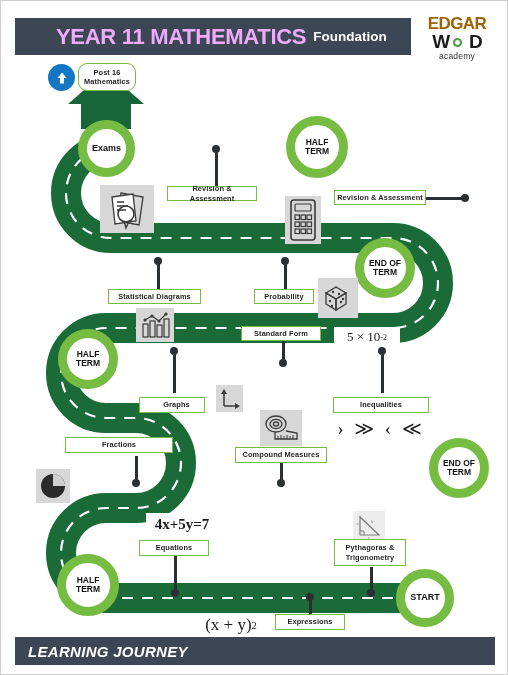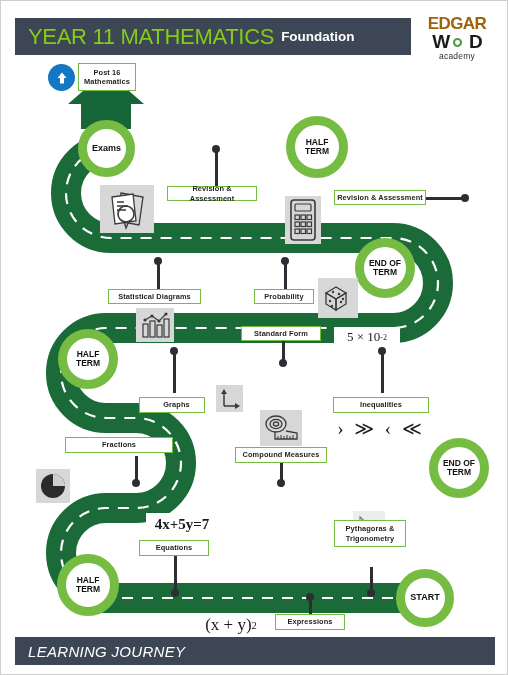--- a/index.html
+++ b/index.html
@@ -24,25 +24,26 @@
   .header-bar{
     position:absolute;
     left:14px; top:17px;
     width:396px; height:37px;
     background:#3c4654;
     display:flex; align-items:center;
     padding-left:13px;
     box-sizing:border-box;
   }
   .header-title{
-    color:#84cc16;
+    color:#f0abfc;
     font-size:22px;
-    font-weight:normal;
+    font-weight:bold;
     letter-spacing:-0.3px;
     white-space:nowrap;
+    margin-left:28px;
   }
   .header-sub{
     color:#ffffff;
     font-size:13.5px;
     font-weight:bold;
     margin-left:7px;
     white-space:nowrap;
   }
 
   
@@ -82,21 +83,21 @@
     left:14px; top:636px;
     width:480px; height:28px;
     background:#3c4654;
     display:flex; align-items:center;
     padding-left:13px;
     box-sizing:border-box;
   }
   .footer-text{
     color:#ffffff;
     font-size:15px;
-    font-weight:normal;
+    font-weight:bold;
     font-style:italic;
     letter-spacing:0.3px;
   }
 
   
   #road-layer{
     position:absolute; left:0; top:0;
     width:508px; height:675px;
   }
 
@@ -236,21 +237,21 @@
              L 105 147" fill="none" stroke="#ffffff" stroke-width="2.2" stroke-dasharray="11 9" stroke-linecap="butt"></path>
 
     <path d="M 105 128 L 80 128 L 80 103 L 67 103 L 105 70 L 143 103 L 130 103 L 130 128 Z" fill="#17663a"></path>
   </svg>
 
   <div class="roundel" style="left:47px; top:63px;">
     <svg width="16" height="16" viewBox="0 0 16 16">
         <path d="M8 2.5 L12.5 8 H10 V13.5 H6 V8 H3.5 Z" fill="#ffffff"></path>
       </svg>
   </div>
-  <div class="topic" style="left:77px; top:62px; width:58px; height:28px;">
+  <div class="topic" style="left:77px; top:62px; width:58px; height:28px;border-radius:9px;">
     <span>Post 16 Mathematics</span>
   </div>
 
   <div class="ring ring-md" style="left:77px; top:119px; width:57px; height:57px;">
     <span>Exams</span>
   </div>
 
   <div class="ring ring-sm" style="left:285px; top:115px; width:62px; height:62px;">
     <div>
       <span>HALF</span>
@@ -456,21 +457,21 @@
     <svg width="29" height="27" viewBox="0 0 29 27">
       <path d="M5 22 L5 4 L24 22 Z" fill="none" stroke="#7a7a7a" stroke-width="1.2"></path>
       <path d="M5 18 h4 v4" fill="none" stroke="#7a7a7a" stroke-width="1"></path>
       <text x="1.5" y="12" font-size="4.5" fill="#7a7a7a" font-family="Liberation Serif, serif">a</text>
       <text x="16" y="10" font-size="4.5" fill="#7a7a7a" font-family="Liberation Serif, serif">b</text>
       <text x="13" y="26" font-size="4.5" fill="#7a7a7a" font-family="Liberation Serif, serif">c</text>
     </svg>
   </div>
   <div class="pin" style="left:369px; top:566px; height:27px;"></div>
   <div class="pin-dot" style="left:366px; top:588px;"></div>
-  <div class="topic" style="left:333px; top:519px; width:72px; height:27px;">
+  <div class="topic" style="left:333px; top:538px; width:72px; height:27px;">
     <span>Pythagoras &amp; Trigonometry</span>
   </div>
 
   <div class="pin" style="left:308px; top:597px; height:20px;"></div>
   <div class="pin-dot" style="left:305px; top:592px;"></div>
   <div class="topic" style="left:274px; top:613px; width:70px; height:16px;">
     <span>Expressions</span>
   </div>
   <div class="math" style="left:199px; top:612px; width:62px; height:24px; font-size:17px;">
     <span>(x + y)</span>

